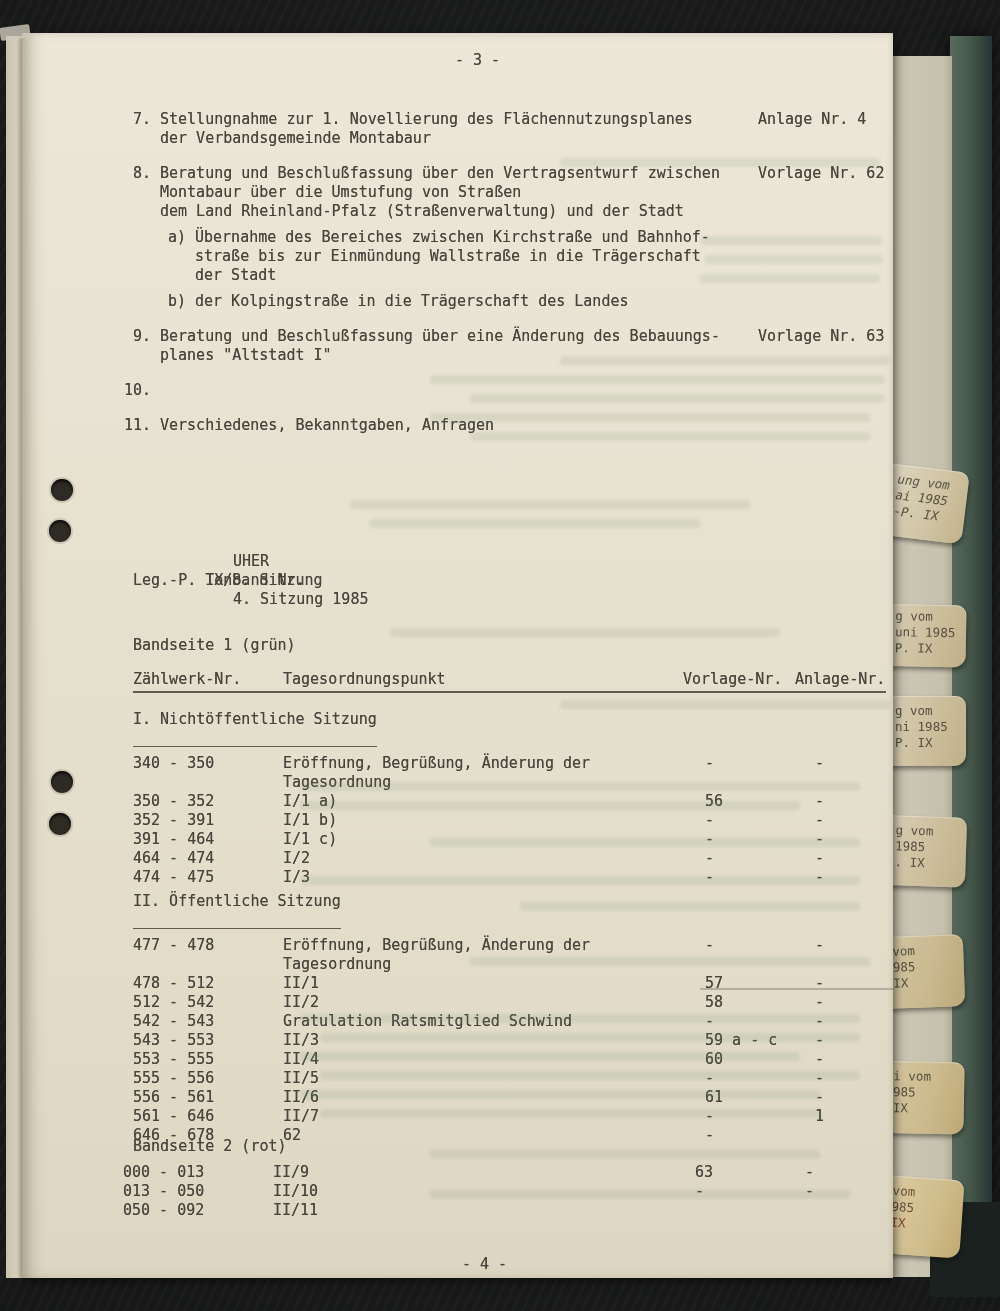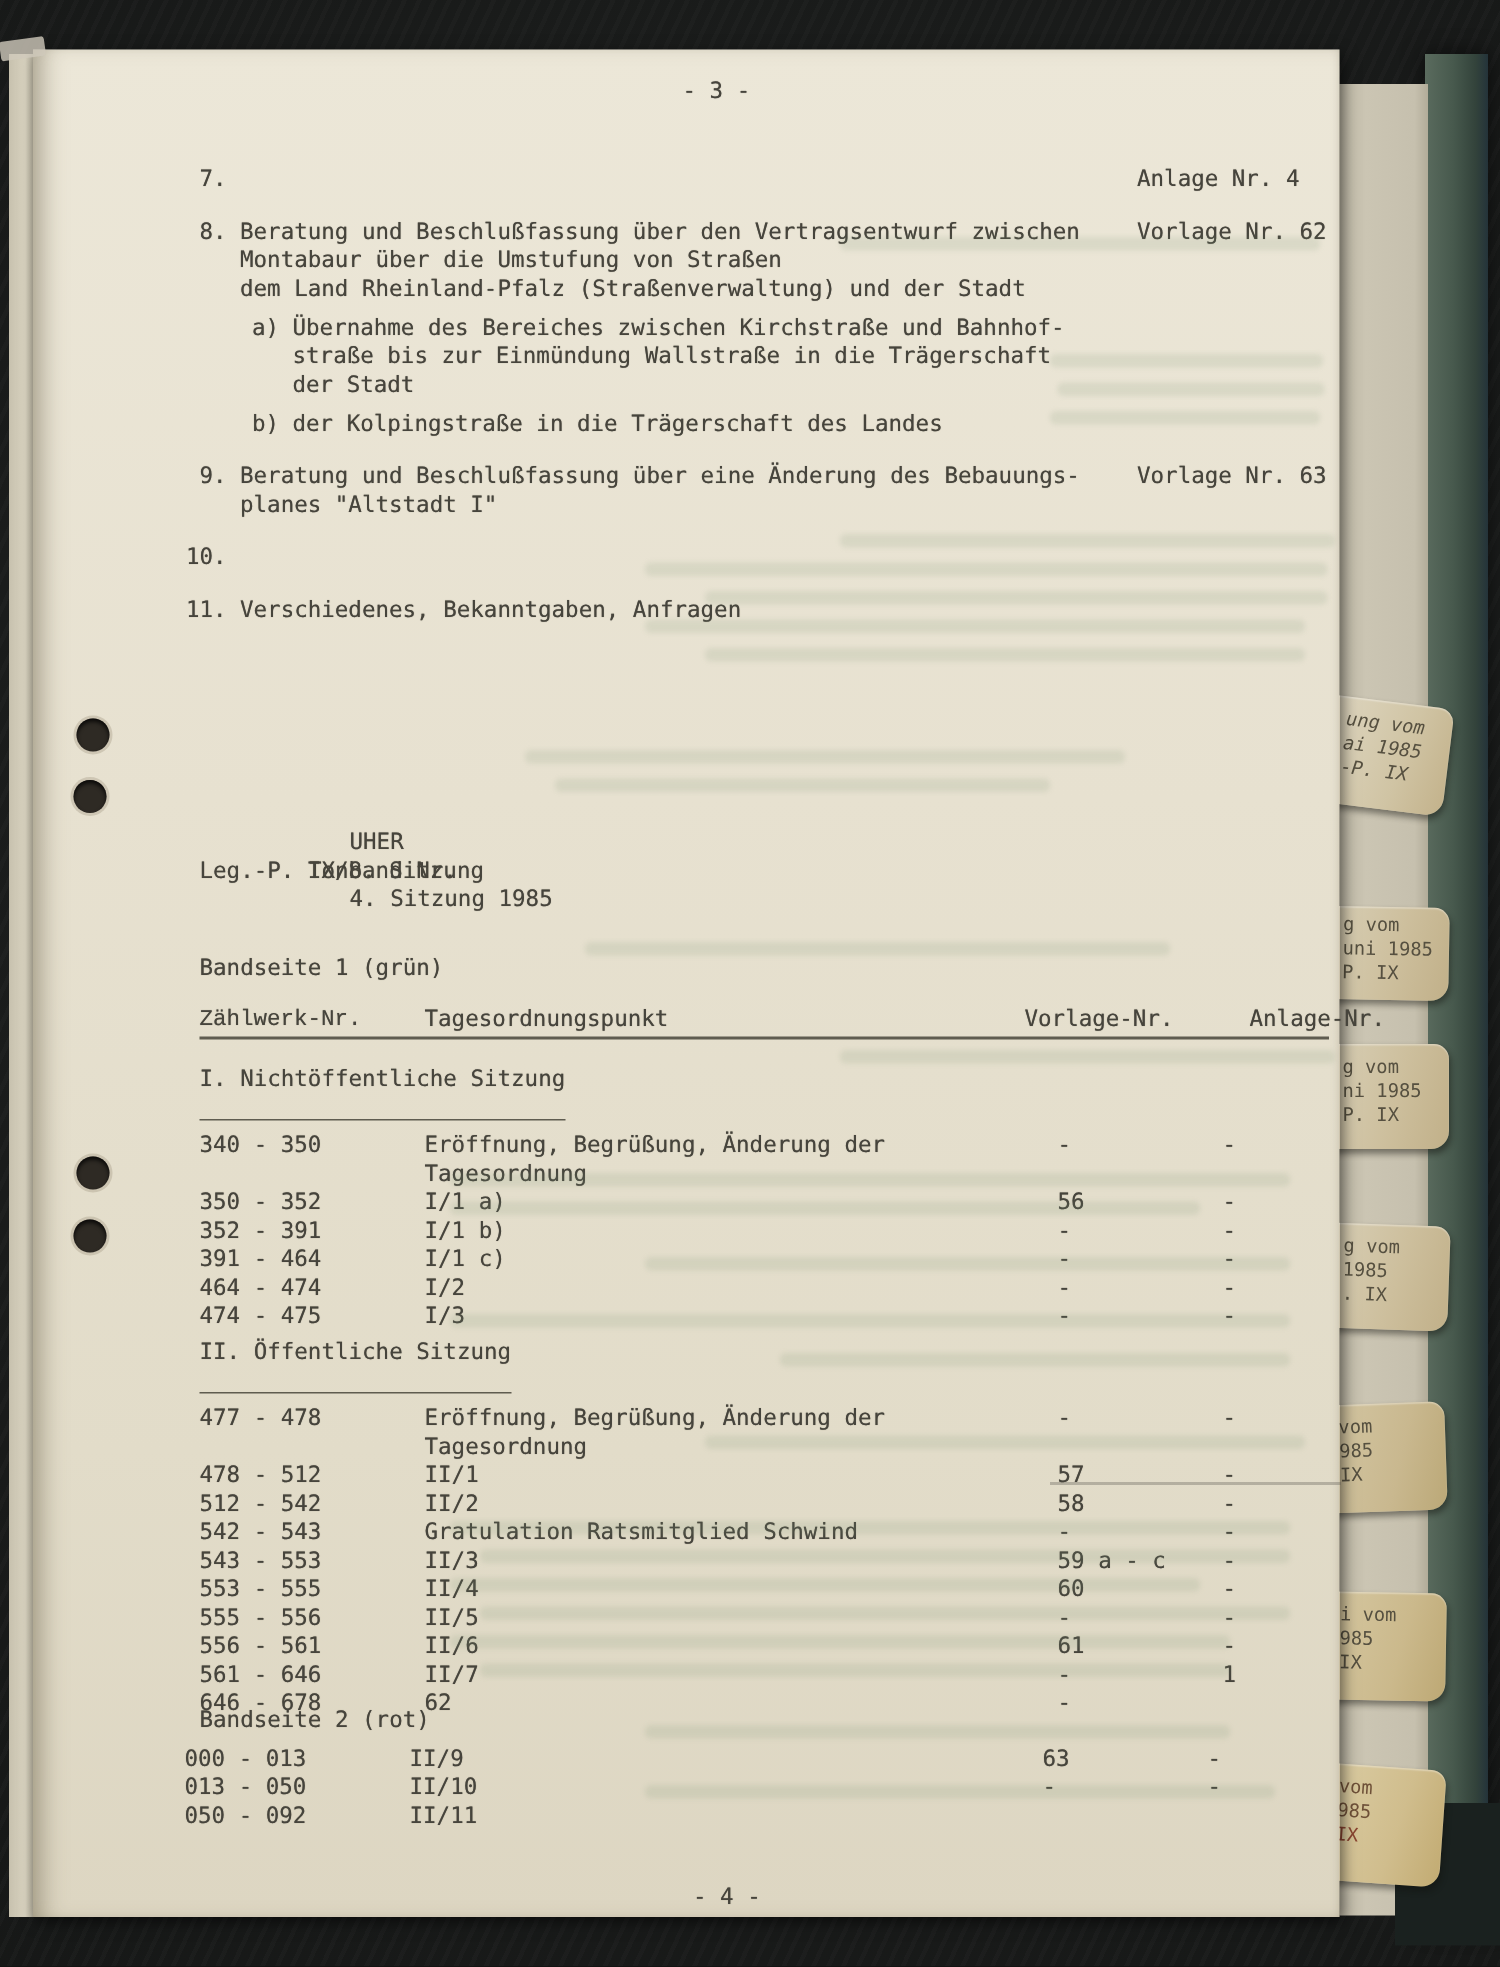--- a/index.html
+++ b/index.html
@@ -75,21 +75,21 @@
   #tape-info{position:absolute;left:111px;top:519px;}
   .ti-line{position:relative;height:19px;white-space:pre;}
   .ti-value{position:absolute;left:100px;top:0;}
   .ti-indent{margin-left:100px;}
   #band1{left:111px;top:603px;text-align:right;}
   #band2{left:111px;top:1104px;}
   
   #thead{position:absolute;left:111px;top:637px;width:753px;height:21px;
     border-bottom:2px solid rgba(72,69,58,.85);}
   .th-cell{position:absolute;top:0;white-space:pre;}
-  .thc0{left:0;font-family:Liberation Mono, monospace;} .thc1{left:150px;} .thc2{left:550px;} .thc3{left:700px;}
+  .thc0{left:0;} .thc1{left:150px;} .thc2{left:550px;} .thc3{left:662px;}
   .sec{position:absolute;left:111px;width:753px;}
   #sec1{top:677px;} #sec2{top:859px;}
   .sec-title{display:inline-block;border-bottom:1.8px solid rgba(72,69,58,.85);
     padding-bottom:17px;margin-bottom:7px;white-space:pre;}
   .row{display:grid;grid-template-columns:150px 422px 110px 71px;}
   .cell{white-space:pre;}
   #sec3rows{position:absolute;left:101px;top:1130px;width:753px;}
   
   .smudge{position:absolute;height:9px;border-radius:4px;
     background:rgba(122,148,116,.15);filter:blur(1.6px);pointer-events:none;}
@@ -120,20 +120,21 @@
     <div class="hole h2"></div>
     <div class="hole h3"></div>
     <div class="hole h4"></div>
 
     <div class="t page-num-top">- 3 -</div>
 
     <div id="agenda">
         <div class="agenda-item">
           <div class="item-head">
             <div class="item-num">7.</div>
+            <div class="item-body"><div class="line">Stellungnahme zur 1. Novellierung des Flächennutzungsplanes</div><div class="line">der Verbandsgemeinde Montabaur</div></div>
           </div>
           <div class="item-ref">Anlage Nr. 4</div>
         </div>
         <div class="agenda-item">
           <div class="item-head">
             <div class="item-num">8.</div>
             <div class="item-body"><div class="line">Beratung und Beschlußfassung über den Vertragsentwurf zwischen</div><div class="line">Montabaur über die Umstufung von Straßen</div><div class="line">dem Land Rheinland-Pfalz (Straßenverwaltung) und der Stadt</div></div>
           </div>
           <div class="item-ref">Vorlage Nr. 62</div>
           <div class="sub-item">

